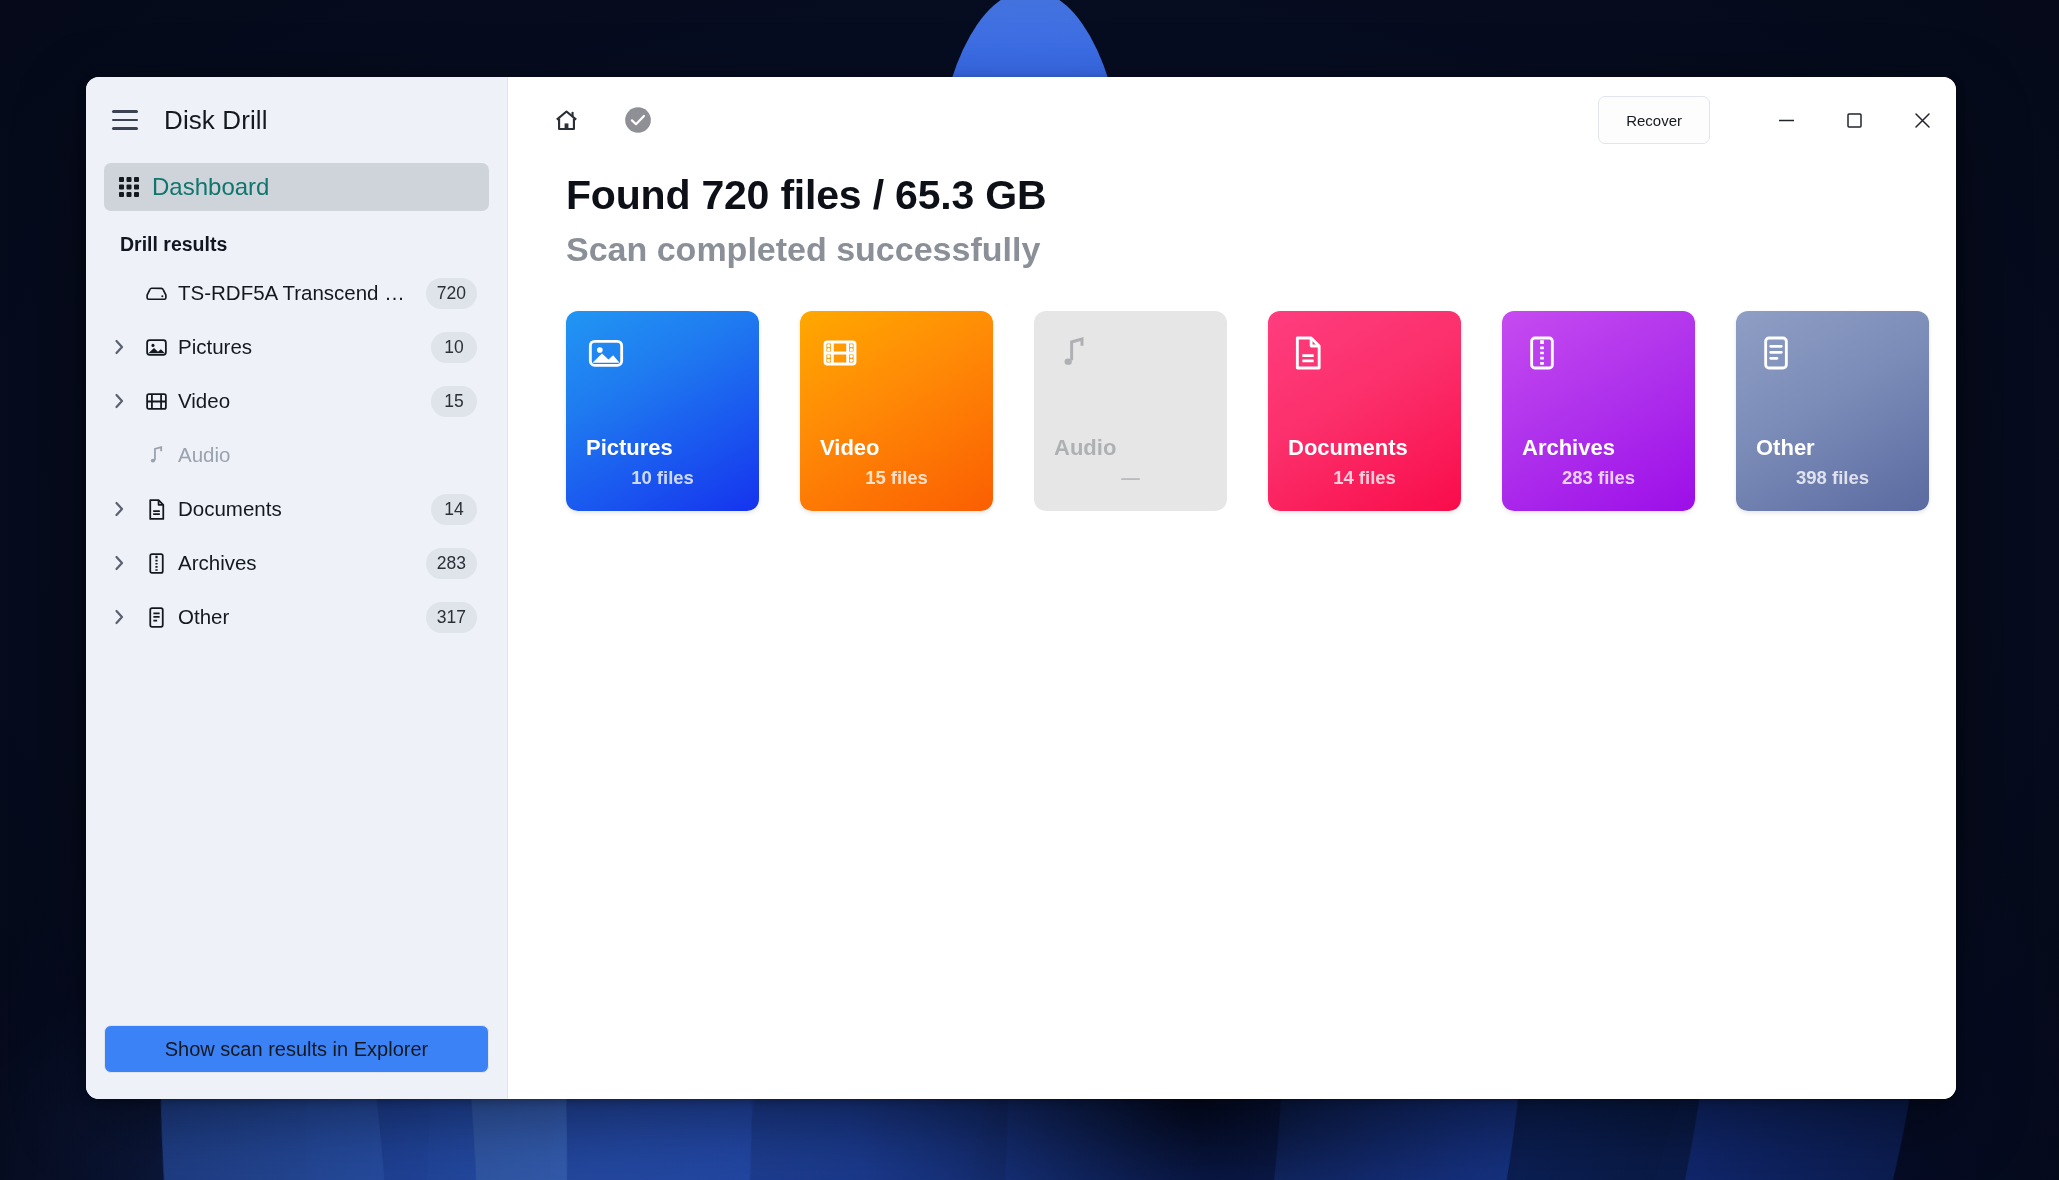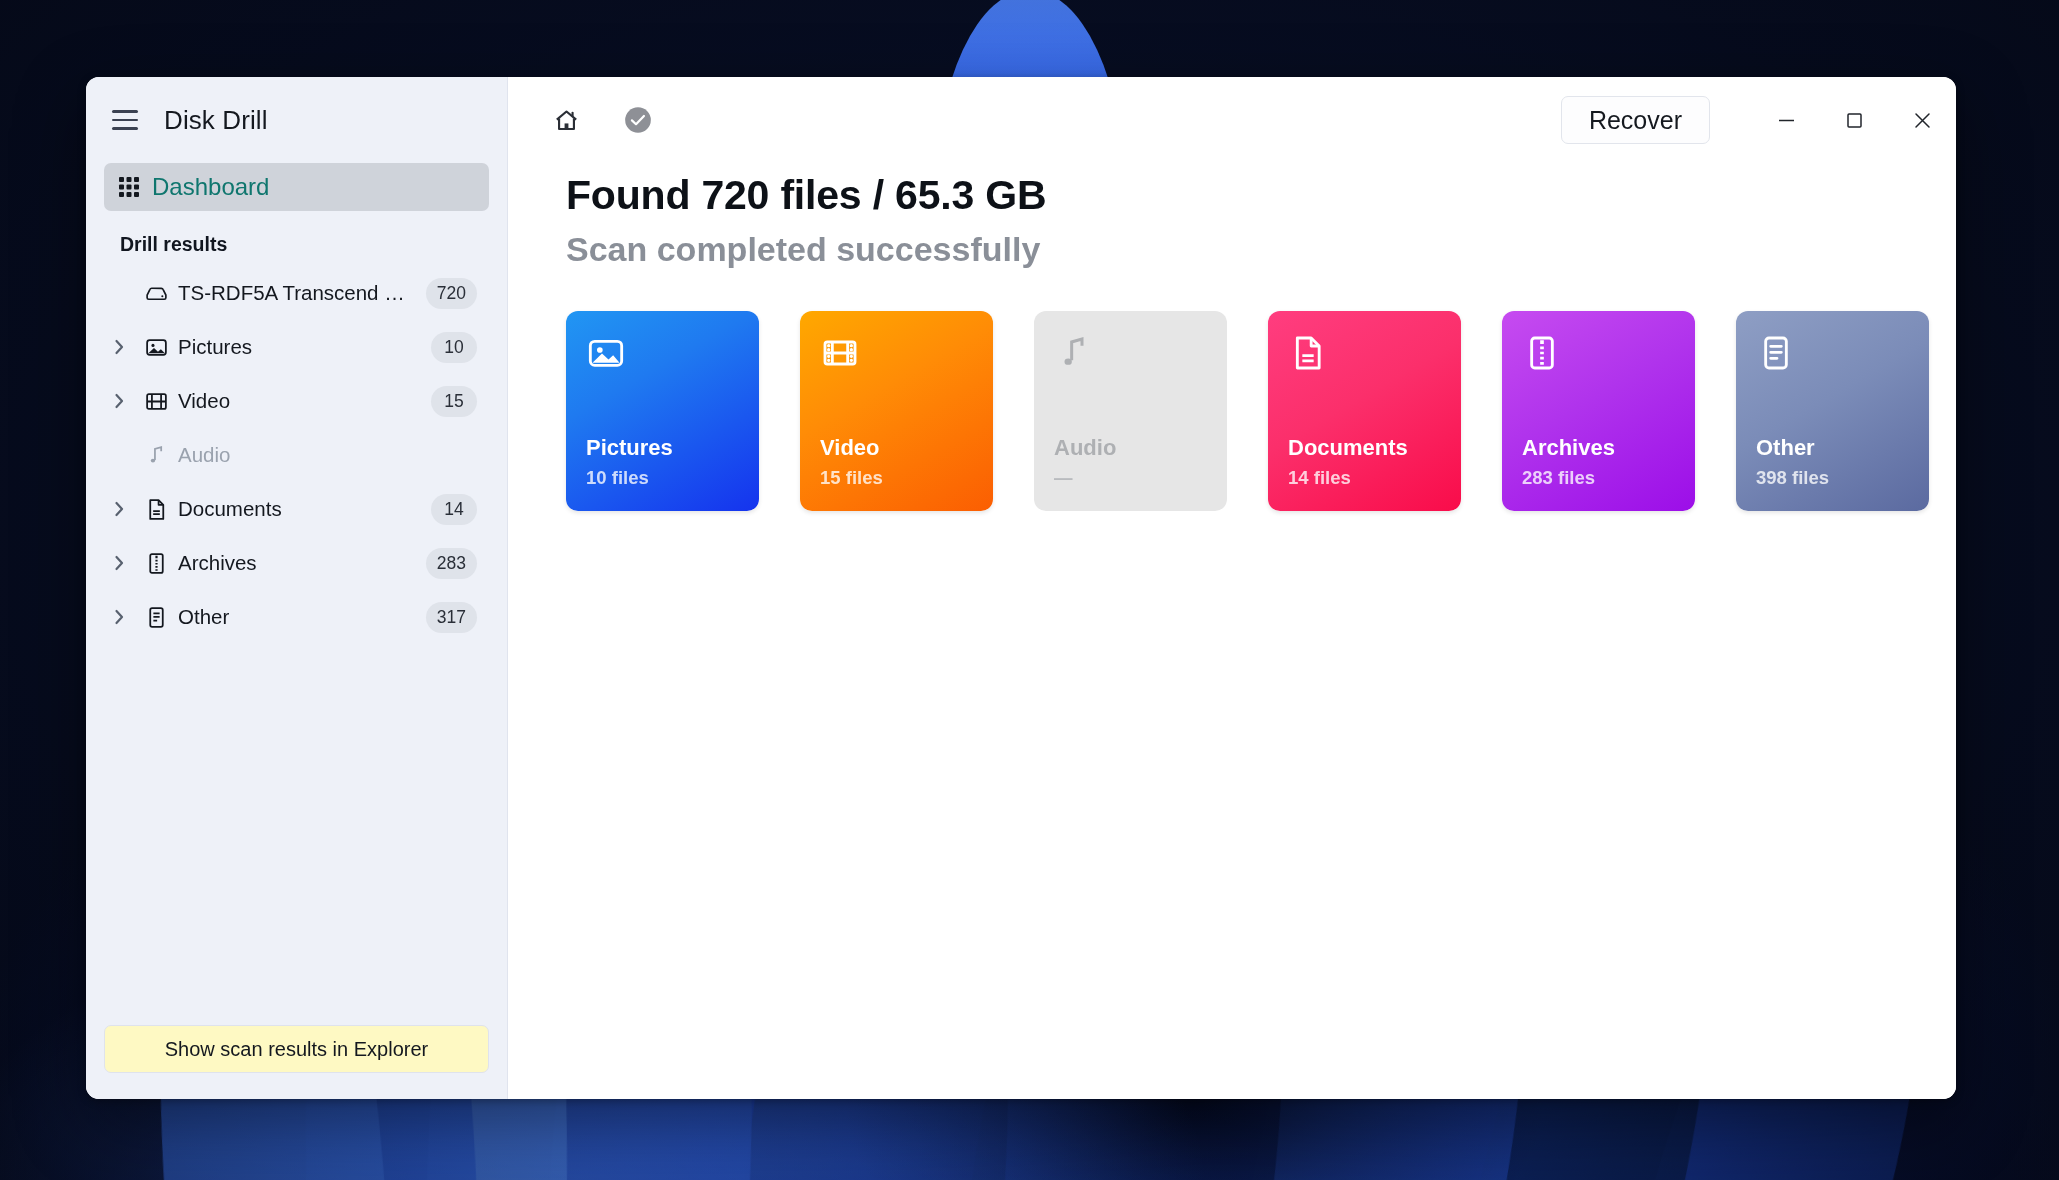--- a/index.html
+++ b/index.html
@@ -166,21 +166,21 @@
     color: #2a2f38;
     border-radius: 16px;
     font-size: 17.5px;
     display:flex; align-items:center; justify-content:center;
   }
 
   .sb-footer { padding: 0 18px 26px; }
   .explorer-btn {
     width: 100%;
     height: 48px;
-    background: #fef9c3;
+    background: #3b82f6;
     border: 1px solid #dfe3ec;
     border-radius: 7px;
     font-size: 20px;
     color: #14181f;
     font-family: inherit;
     cursor: pointer;
   }
 
   
   #content { flex: 1; background:#ffffff; position: relative; display:flex; flex-direction:column; }
@@ -194,21 +194,21 @@
   }
   .tb-icon { width: 44px; height: 44px; display:flex; align-items:center; justify-content:center; cursor:pointer; }
   .tb-spacer { flex: 1; }
 
   .recover-btn {
     height: 48px;
     padding: 0 27px;
     background: #fdfdfe;
     border: 1px solid #e2e5ec;
     border-radius: 7px;
-    font-size: 25px;
+    font-size: 15px;
     color: #15191f;
     font-family: inherit;
     cursor: pointer;
   }
 
   .review-wrap {
     position: relative;
     margin-left: 25px;
     padding: 7px;
     border: 4px solid #ff0000;
@@ -270,20 +270,21 @@
   .card .card-title {
     font-size: 22px;
     font-weight: 700;
     color: #ffffff;
     margin-bottom: 6px;
   }
   .card .card-sub {
     font-size: 18.5px;
     font-weight: 600;
     color: rgba(255,255,255,.78);
+    text-align: center;
   }
   .card.disabled { background: #e6e6e6 !important; box-shadow:none; }
   .card.disabled .card-title { color: #aeb0b3; }
   .card.disabled .card-sub  { color: #b9bbbe; }
 
   .c-pictures  { background: linear-gradient(150deg, #2196f3 0%, #1f7af0 35%, #1533ee 100%); }
   .c-video     { background: linear-gradient(150deg, #ffa800 0%, #ff8c06 40%, #fb5e02 100%); }
   .c-documents { background: linear-gradient(150deg, #ff3d7f 0%, #fb2f6b 45%, #f90c4a 100%); }
   .c-archives  { background: linear-gradient(150deg, #c64bf0 0%, #b033ec 45%, #9c0ee8 100%); }
   .c-other     { background: linear-gradient(150deg, #8e9ec4 0%, #7b8cb8 45%, #5b6aa0 100%); }

